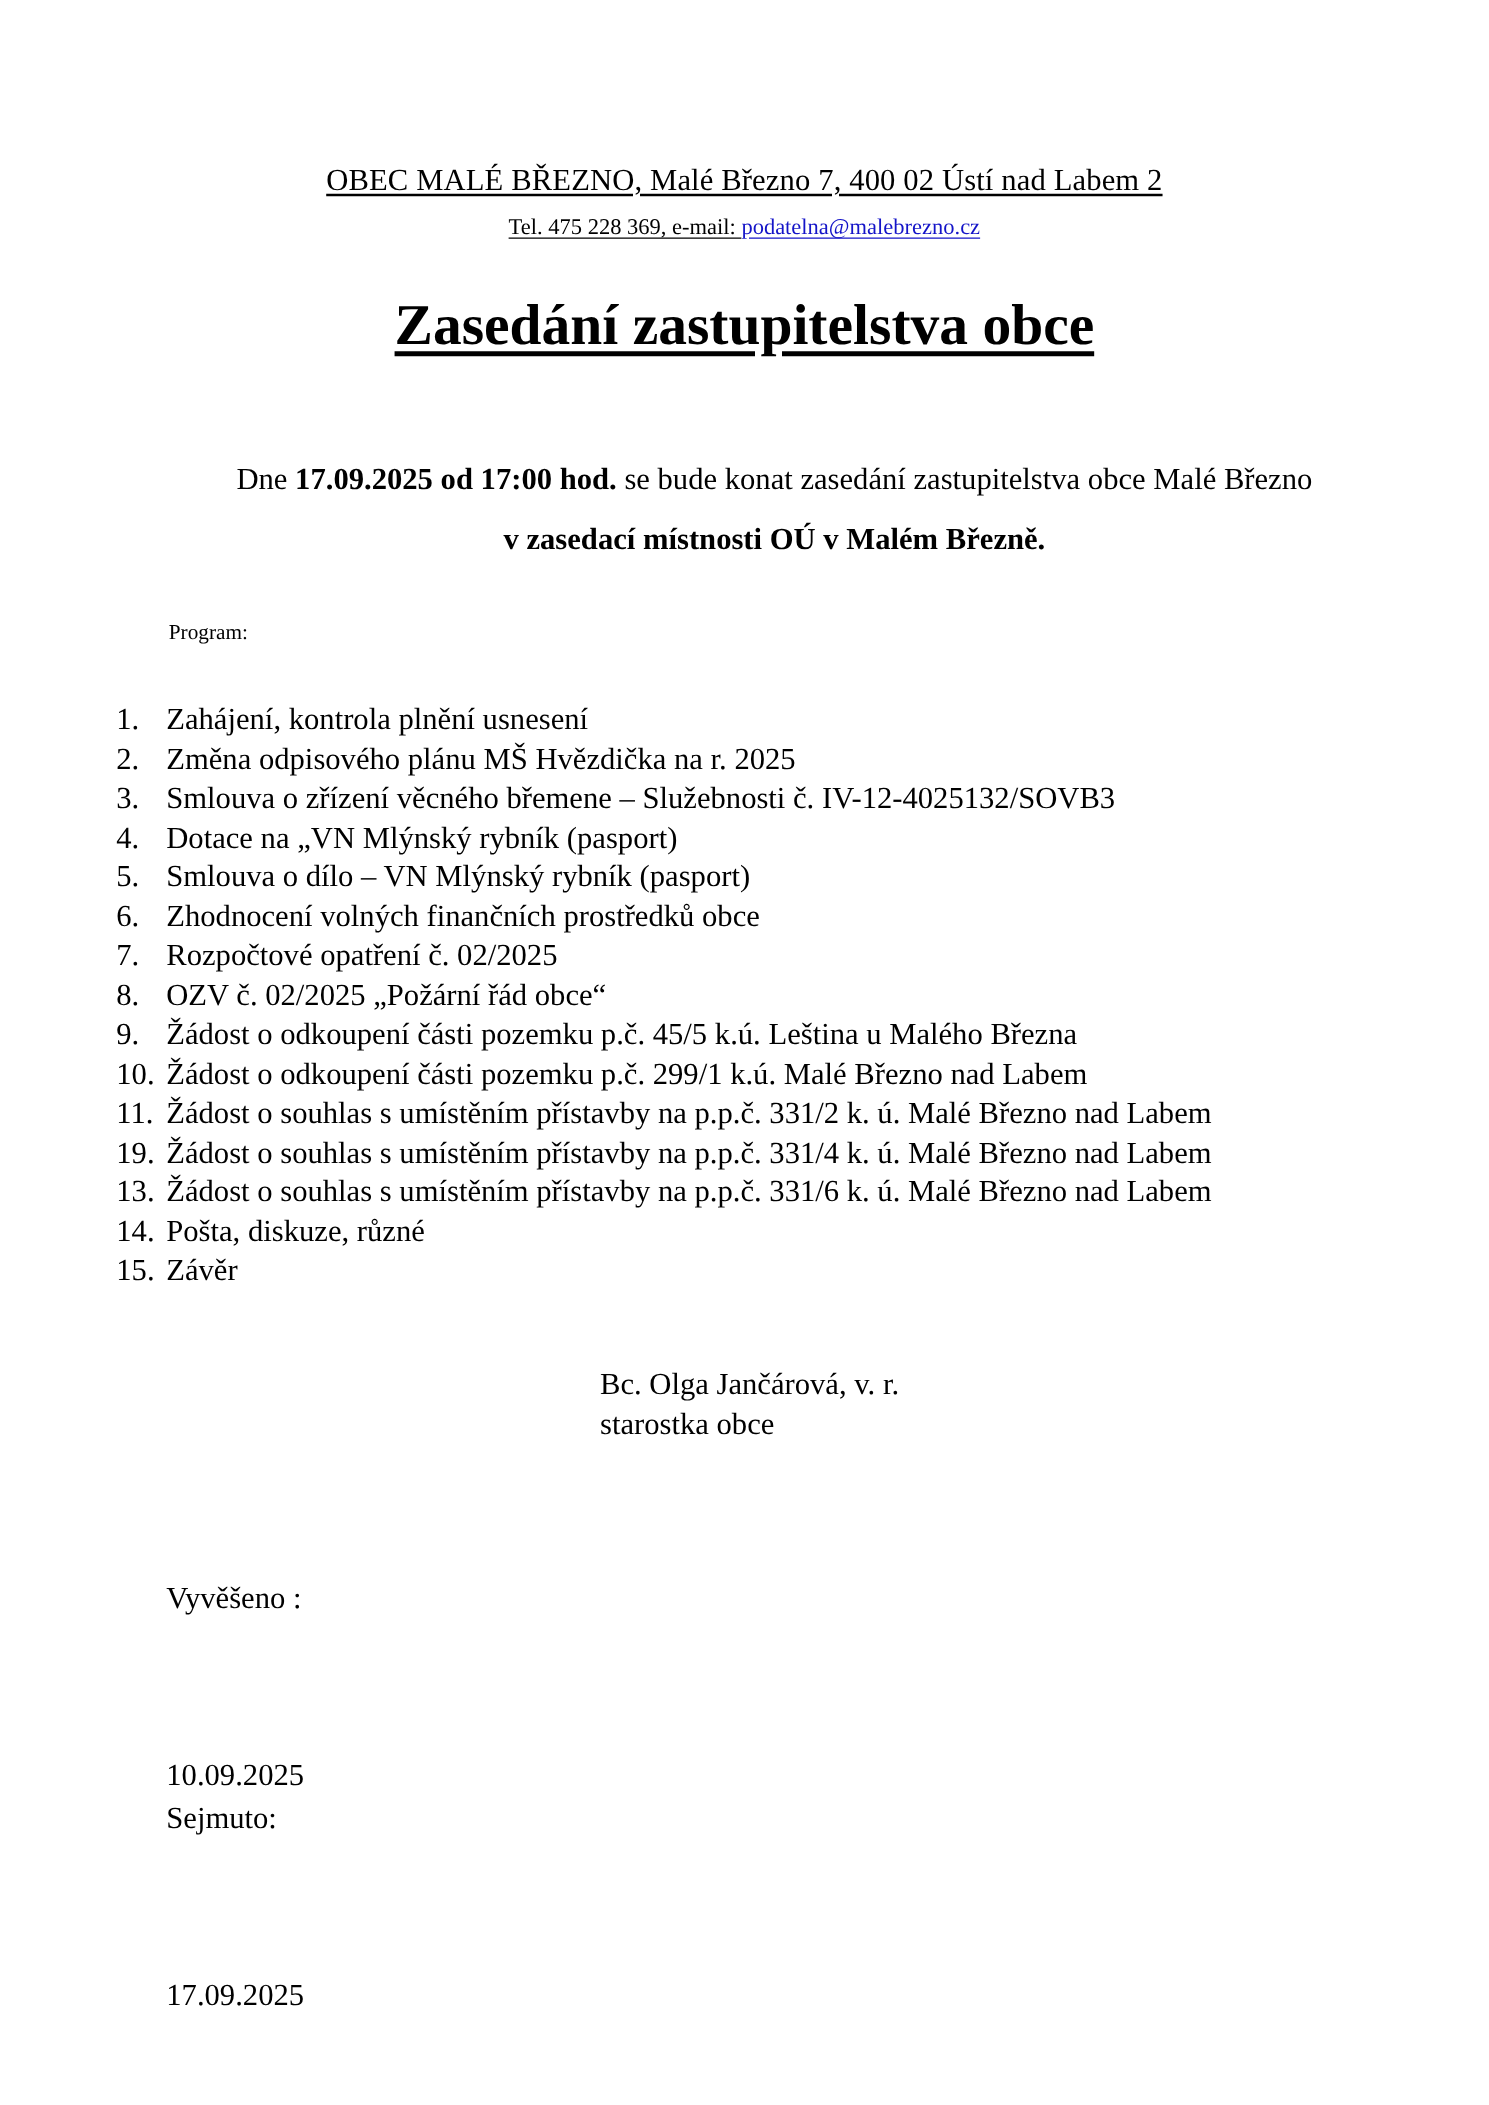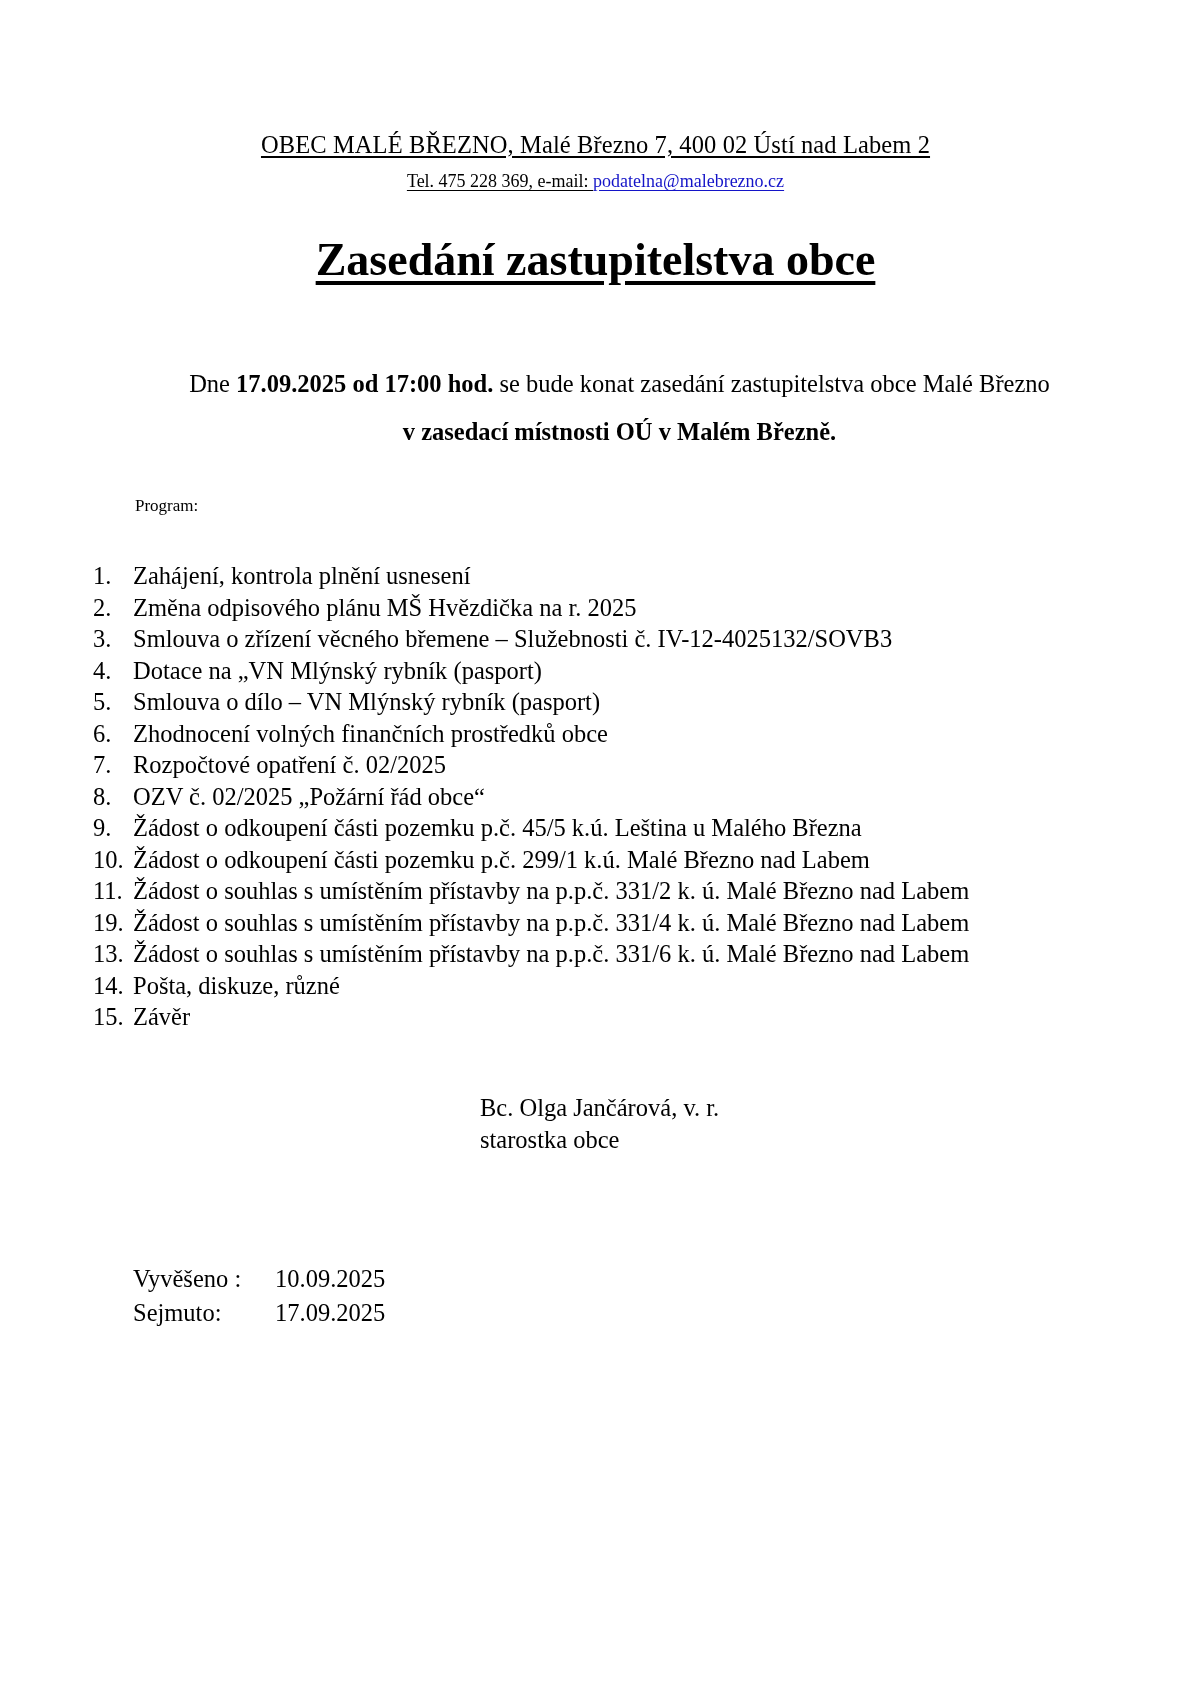--- a/index.html
+++ b/index.html
@@ -130,20 +130,21 @@
   
   .footer-dates {
     position: absolute;
     left: 133px;
     top: 1262px;
     font-size: 24.5px;
     line-height: 34px;
   }
   .date-row {
     display: flex;
+    flex-direction: column;
   }
   .date-label {
     width: 142px;
     flex: 0 0 142px;
   }
   .date-value {
     flex: 0 0 auto;
   }
 </style>
 </head>

